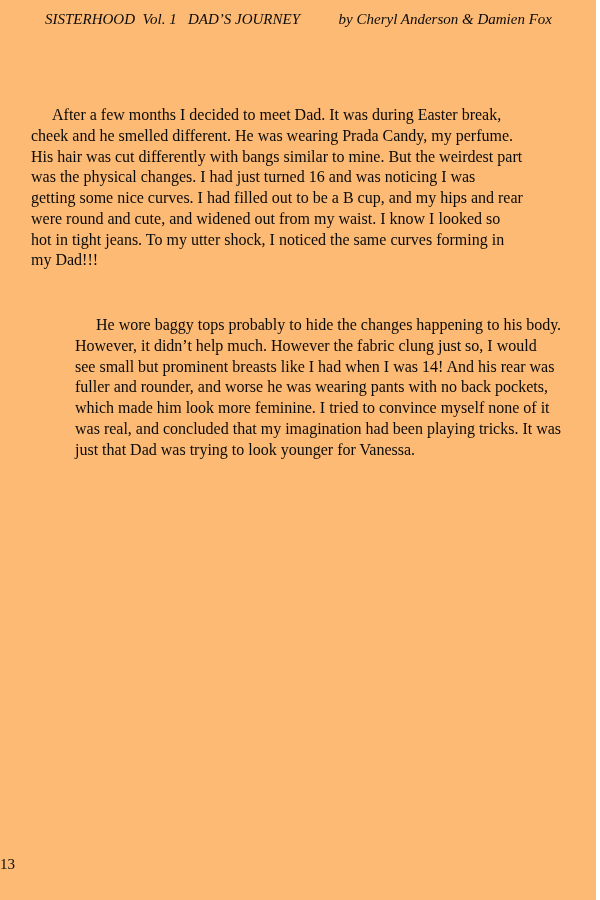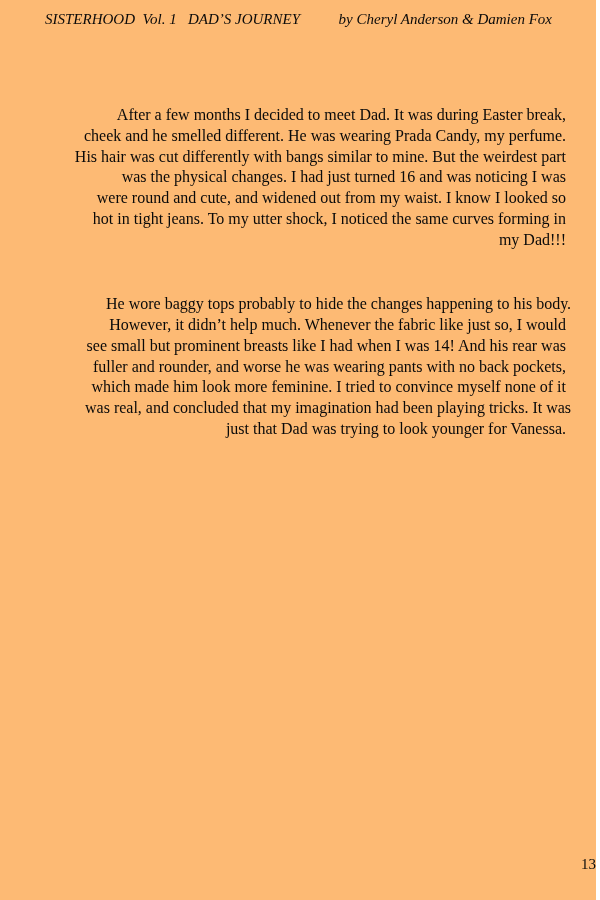--- a/index.html
+++ b/index.html
@@ -24,70 +24,70 @@
     display: flex;
     justify-content: space-between;
     font-style: italic;
     font-size: 15px;
     line-height: 18px;
     white-space: pre;
   }
   .content {
     position: absolute;
     top: 105px;
-    left: 41px;
+    left: 31px;
     width: 525px;
     font-size: 16px;
     line-height: 20.75px;
-    text-align: right;
   }
   .para + .para {
     margin-top: 44px;
     margin-left: 44px;
   }
   .line {
     white-space: pre;
   }
   .line.first {
     text-indent: 21px;
   }
   .page-number {
     position: absolute;
     top: 856px;
     left: 0;
     width: 100%;
-    text-align: right;
+    text-align: left;
     font-size: 15px;
   }
 </style>
 </head>
 <body>
 
 <div class="page">
 
   <div class="header">
     <span>SISTERHOOD  Vol. 1   DAD’S JOURNEY</span>
     <span>by Cheryl Anderson &amp; Damien Fox</span>
   </div>
 
   <div class="content">
 
     <div class="para">
       <div class="line first">After a few months I decided to meet Dad. It was during Easter break,</div>
       <div class="line">cheek and he smelled different. He was wearing Prada Candy, my perfume.</div>
       <div class="line">His hair was cut differently with bangs similar to mine. But the weirdest part</div>
       <div class="line">was the physical changes. I had just turned 16 and was noticing I was</div>
+      <div class="line">getting some nice curves. I had filled out to be a B cup, and my hips and rear</div>
       <div class="line">were round and cute, and widened out from my waist. I know I looked so</div>
       <div class="line">hot in tight jeans. To my utter shock, I noticed the same curves forming in</div>
       <div class="line">my Dad!!!</div>
     </div>
 
     <div class="para">
       <div class="line first">He wore baggy tops probably to hide the changes happening to his body.</div>
-      <div class="line">However, it didn’t help much. Whenever the fabric like just so, I would</div>
+      <div class="line">However, it didn’t help much. However the fabric clung just so, I would</div>
       <div class="line">see small but prominent breasts like I had when I was 14! And his rear was</div>
       <div class="line">fuller and rounder, and worse he was wearing pants with no back pockets,</div>
       <div class="line">which made him look more feminine. I tried to convince myself none of it</div>
       <div class="line">was real, and concluded that my imagination had been playing tricks. It was</div>
       <div class="line">just that Dad was trying to look younger for Vanessa.</div>
     </div>
 
   </div>
 
   <div class="page-number">13</div>

